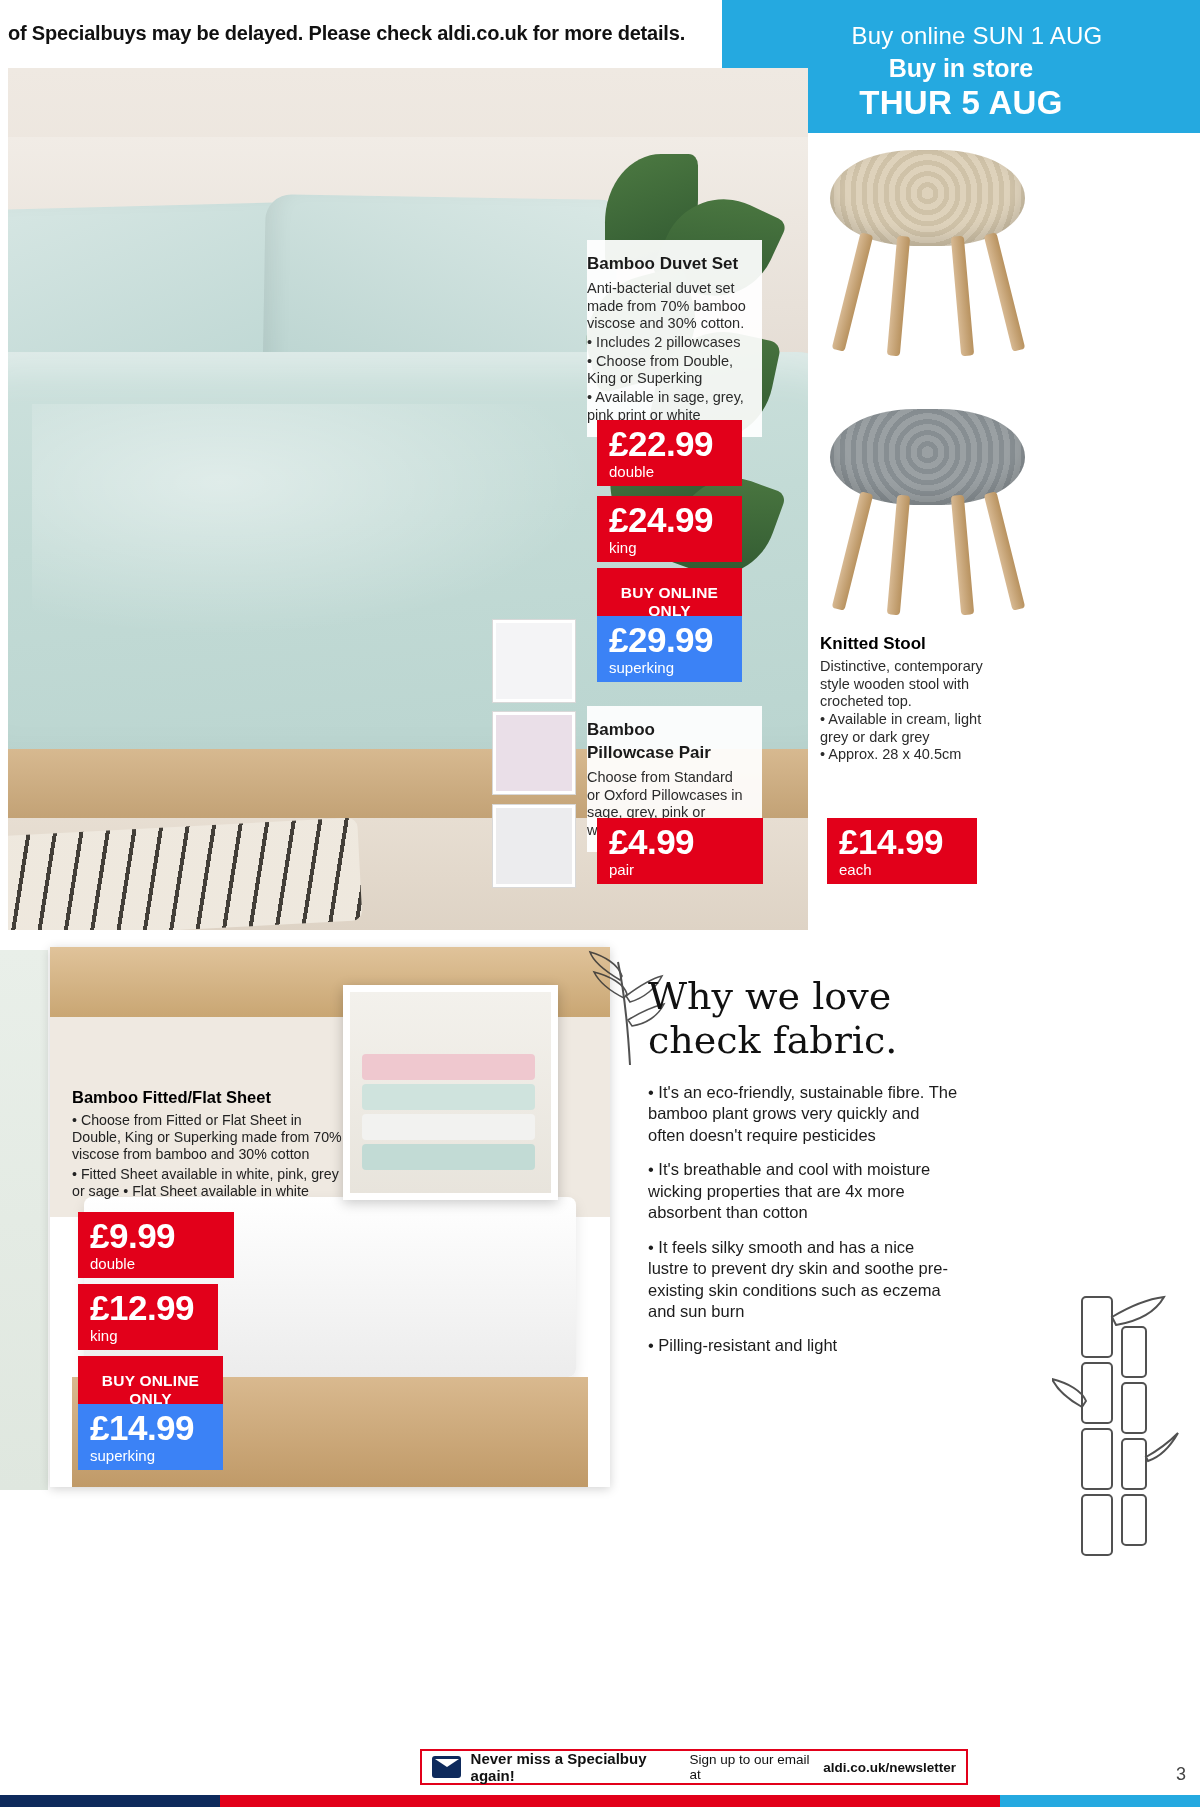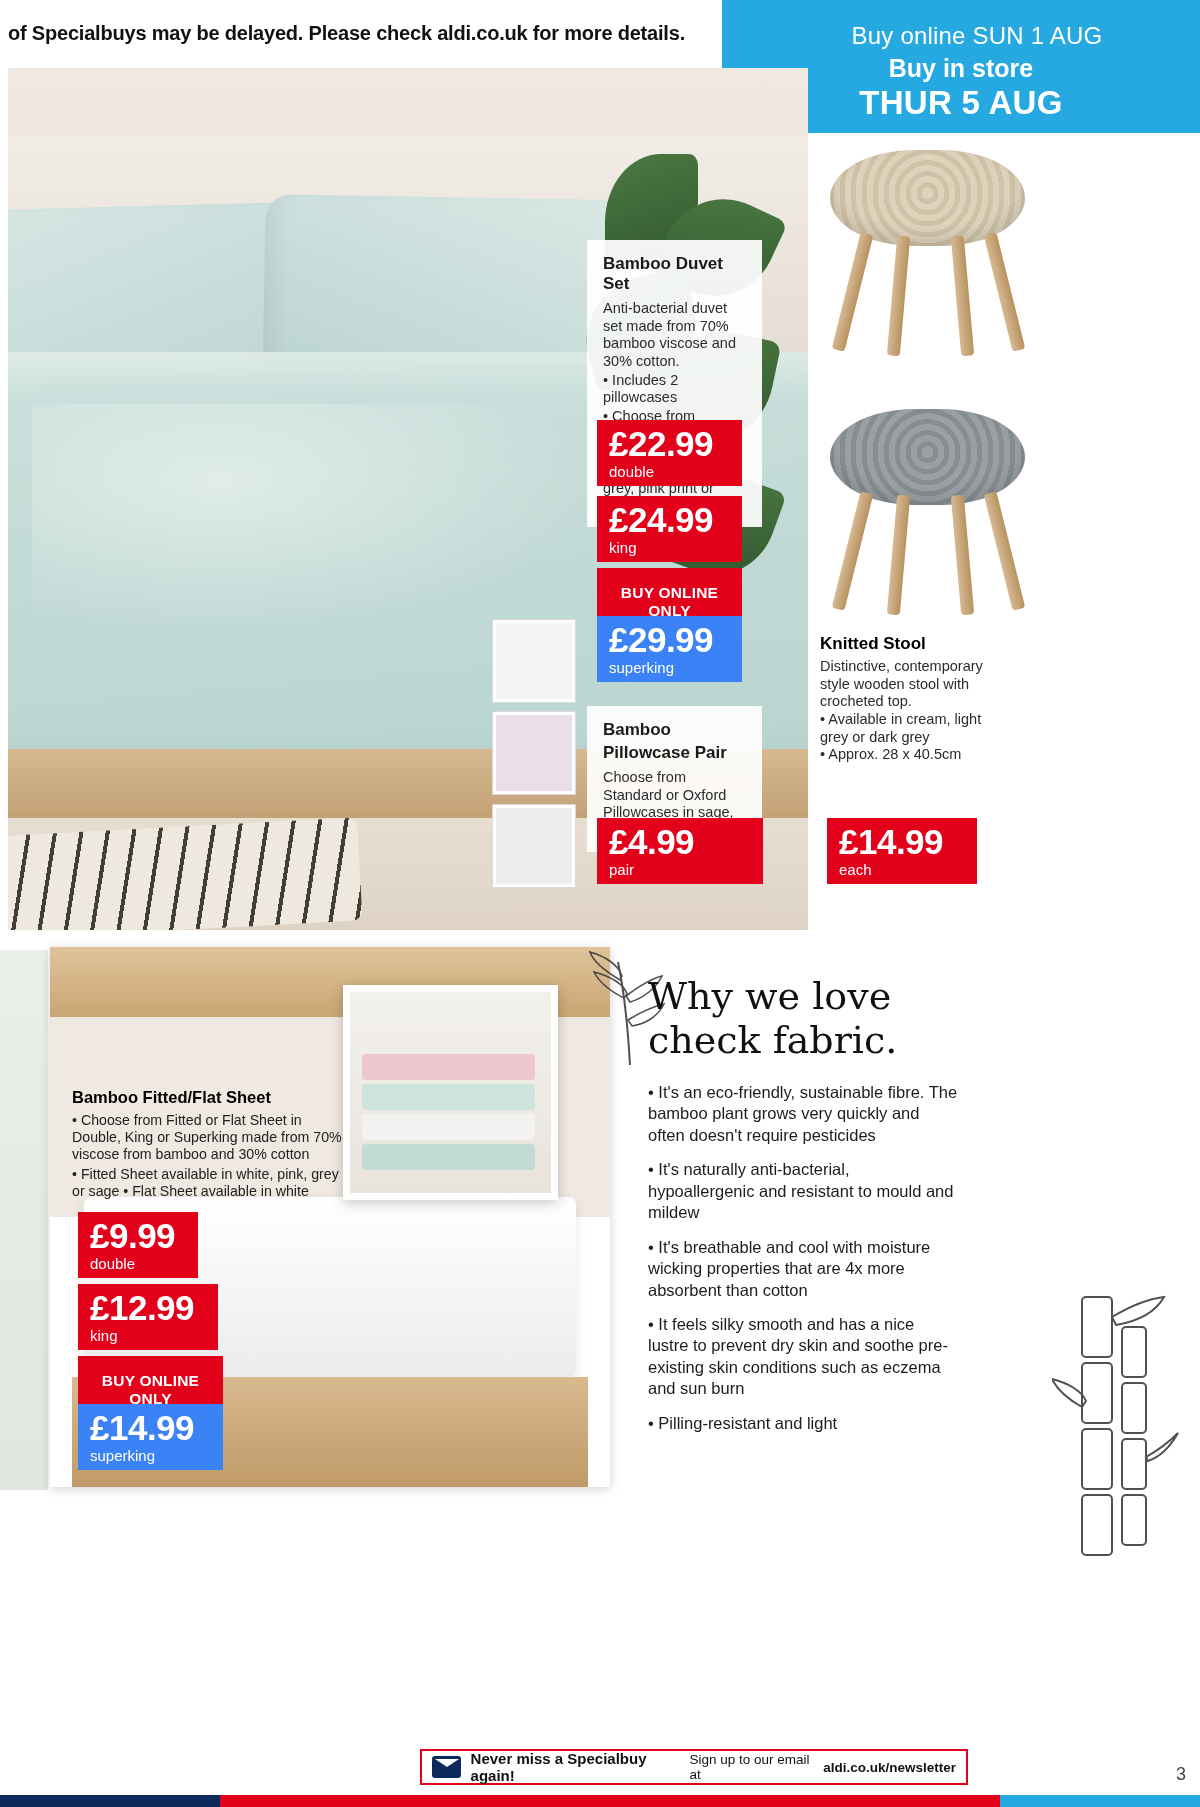--- a/index.html
+++ b/index.html
@@ -108,21 +108,21 @@
     width: 82px; height: 82px;
     background: #ffffff;
     border: 3px solid #ffffff;
     box-shadow: 0 0 0 1px #d8d8d8;
   }
 
   
   .panel {
     position: absolute;
     background: rgba(255,255,255,0.93);
-    padding: 14px 16px 12px 16px;
+    padding: 14px 16px 12px 0;
   }
   .panel h3 {
     font-size: 17px; font-weight: bold; color: #1a1a1a; margin-bottom: 6px;
   }
   .panel p, .panel li {
     font-size: 14.5px; line-height: 1.22; color: #2b2b2b;
   }
   .panel ul { list-style: none; }
   .panel ul li { margin-top: 1px; }
 
@@ -381,21 +381,21 @@
 </div>
 
 <div class="sheet-text">
   <h3>Bamboo Fitted/Flat Sheet</h3>
   <ul>
     <li>• Choose from Fitted or Flat Sheet in Double, King or Superking made from 70% viscose from bamboo and 30% cotton</li>
     <li style="margin-top:3px;">• Fitted Sheet available in white, pink, grey or sage • Flat Sheet available in white</li>
   </ul>
 </div>
 
-<div class="price" style="position:absolute; left:78px; top:1212px; width:120px;">
+<div class="price" style="position:absolute; left:78px; top:1212px; width:156px;">
   <span class="amount">£9.99</span>
   <span class="unit">double</span>
 </div>
 
 <div class="price" style="position:absolute; left:78px; top:1284px; width:140px;">
   <span class="amount">£12.99</span>
   <span class="unit">king</span>
 </div>
 
 <div class="bo-only" style="position:absolute; left:78px; top:1356px; width:145px;">
@@ -416,21 +416,20 @@
   <path d="M58 70 C74 60 86 56 94 54 C88 66 76 74 62 76 Z" stroke="#333" stroke-width="1.6" fill="none"></path>
 </svg>
 
 <div class="why-title">
   <div>Why we love</div>
   <div>check fabric.</div>
 </div>
 
 <ul class="why-list">
   <li>• It's an eco-friendly, sustainable fibre. The bamboo plant grows very quickly and often doesn't require pesticides</li>
-  <li>• It's naturally anti-bacterial, hypoallergenic and resistant to mould and mildew</li>
   <li>• It's breathable and cool with moisture wicking properties that are 4x more absorbent than cotton</li>
   <li>• It feels silky smooth and has a nice lustre to prevent dry skin and soothe pre-existing skin conditions such as eczema and sun burn</li>
   <li>• Pilling-resistant and light</li>
 </ul>
 
 <svg class="bamboo-art" viewBox="0 0 130 300">
   <g stroke="#333" stroke-width="2" fill="none">
     <rect x="30" y="10" width="30" height="60" rx="4"></rect>
     <rect x="30" y="76" width="30" height="60" rx="4"></rect>
     <rect x="30" y="142" width="30" height="60" rx="4"></rect>

